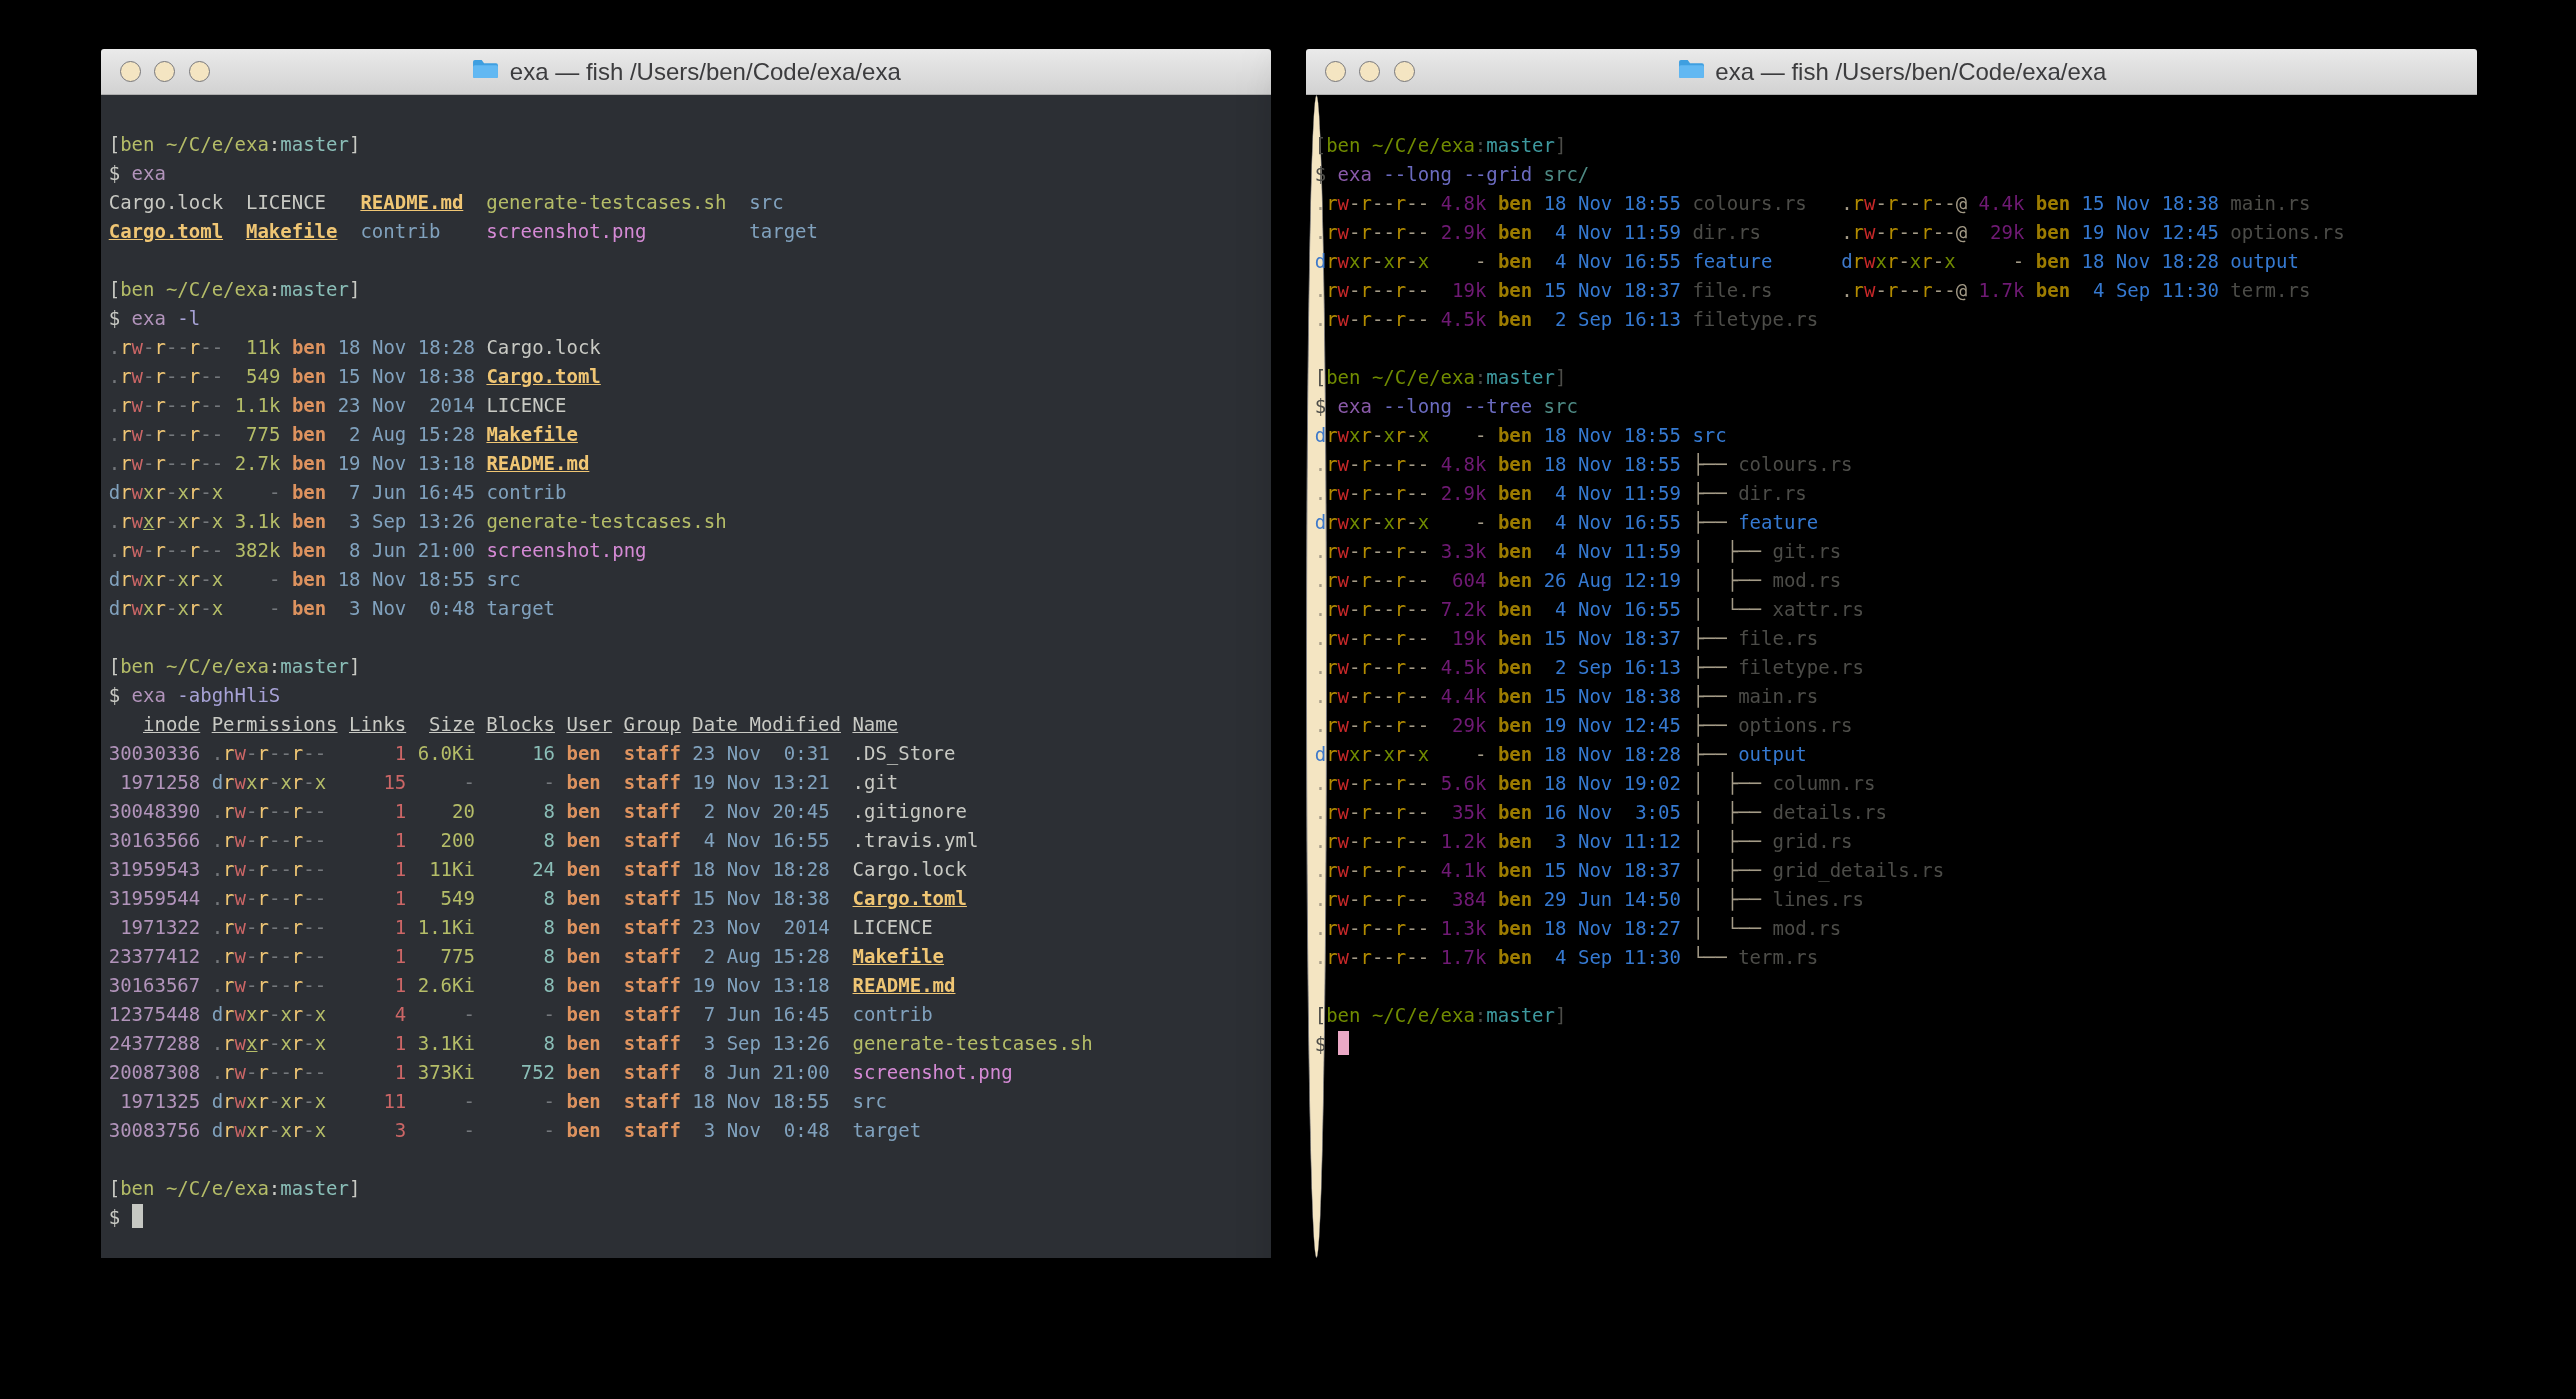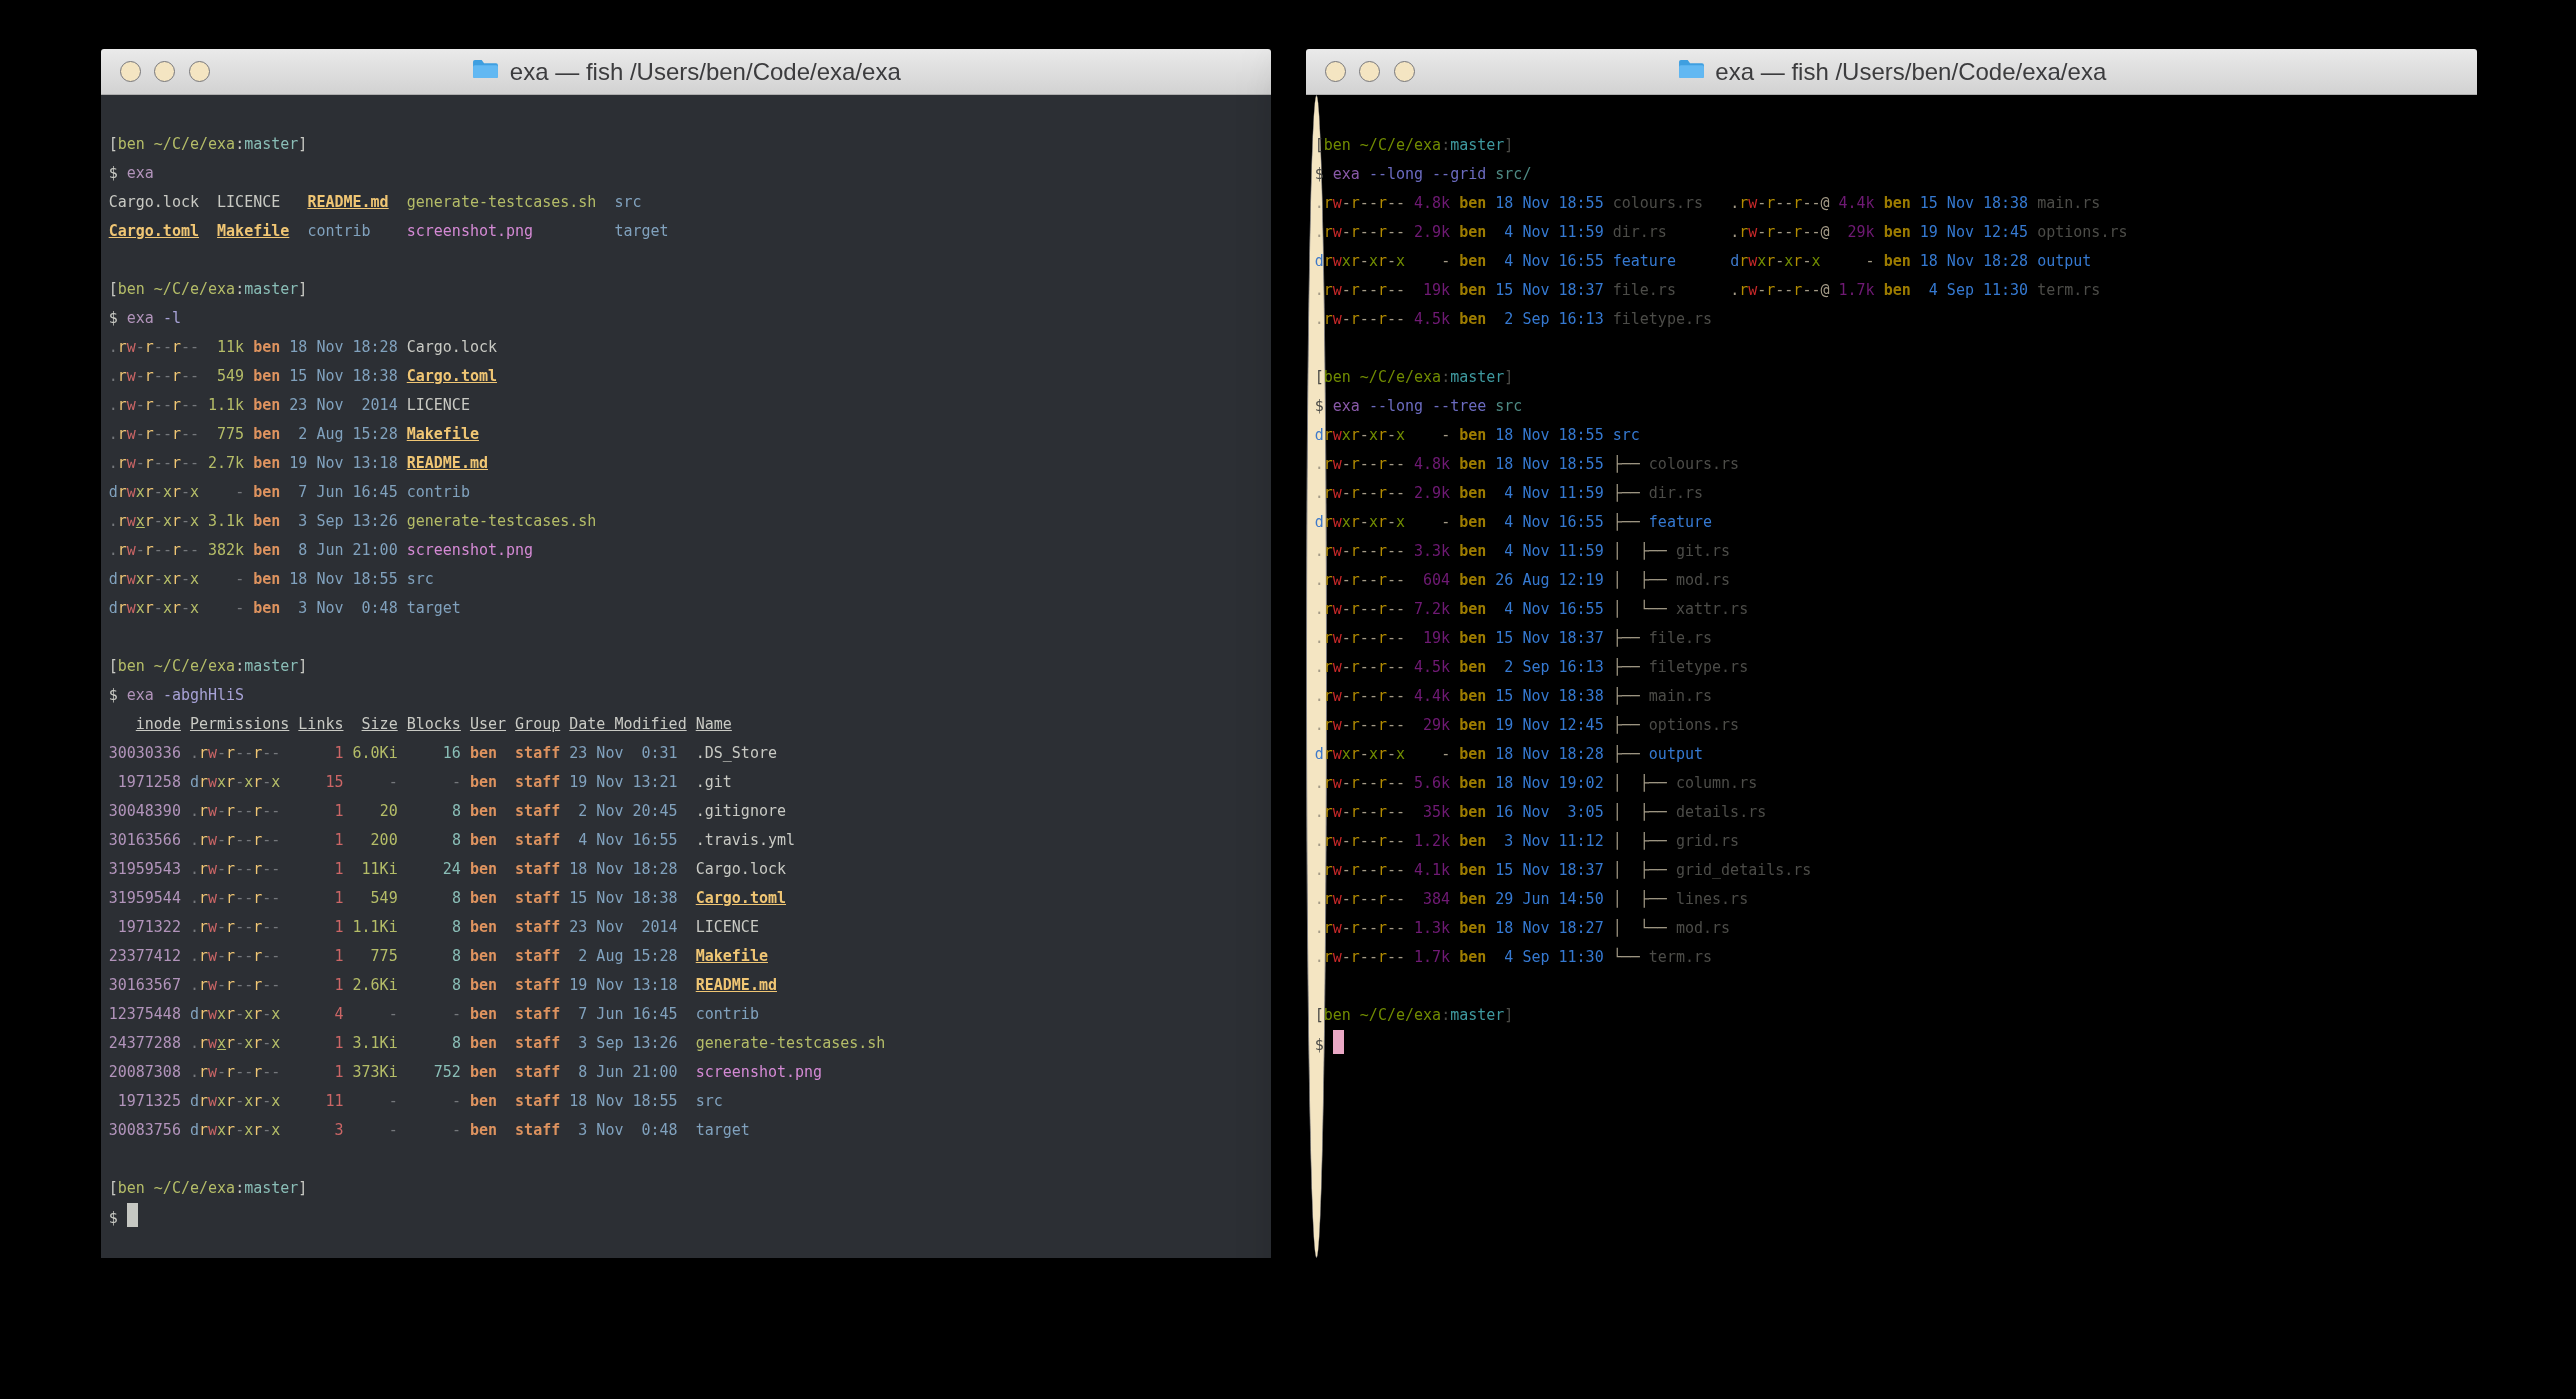--- a/index.html
+++ b/index.html
@@ -8,21 +8,21 @@
           box-shadow:0 23px 58px rgba(0,0,0,.65), 0 0 2.9px rgba(0,0,0,.5);}
   .window.left{left:101px;width:1170px;}
   .window.right{left:1306px;width:1171px;}
   .titlebar{height:45px;background:linear-gradient(#eaeaea,#d2d2d2);border-bottom:1px solid #aeaeae;
             position:relative;display:flex;align-items:center;justify-content:center;}
   .lights{position:absolute;left:19px;top:11.5px;display:flex;gap:13.4px;}
   .light{width:21px;height:21px;border-radius:50%;background:#8d8d91;border:1px solid #77777b;box-sizing:border-box;padding:0;}
   .titlewrap{display:flex;align-items:center;gap:9.6px;font-family:"Liberation Sans",sans-serif;
              font-size:24px;color:#3c3c3e;}
   .term{height:1163px;box-sizing:border-box;padding:35px 7.7px 0 7.7px;white-space:pre;
-        font-family:"DejaVu Sans Mono",monospace;font-size:15px;line-height:29px;}
+        font-family:"DejaVu Sans Mono",monospace;font-size:19px;line-height:29px;}
   .tline{height:29px;}
   .cur{display:inline-block;width:11.5px;height:24px;vertical-align:text-bottom;overflow:hidden;}
   .hd{text-decoration:underline;}
   .pxu,.imp{text-decoration:underline;}
   .imp,.usr{font-weight:bold;}
 
   
   .dark{background:#2c2f34;color:#c9cac4;}
   .dark .fg,.dark .nm,.dark .hd{color:#c9cac4;}
   .dark .dim{color:#75787c;}

